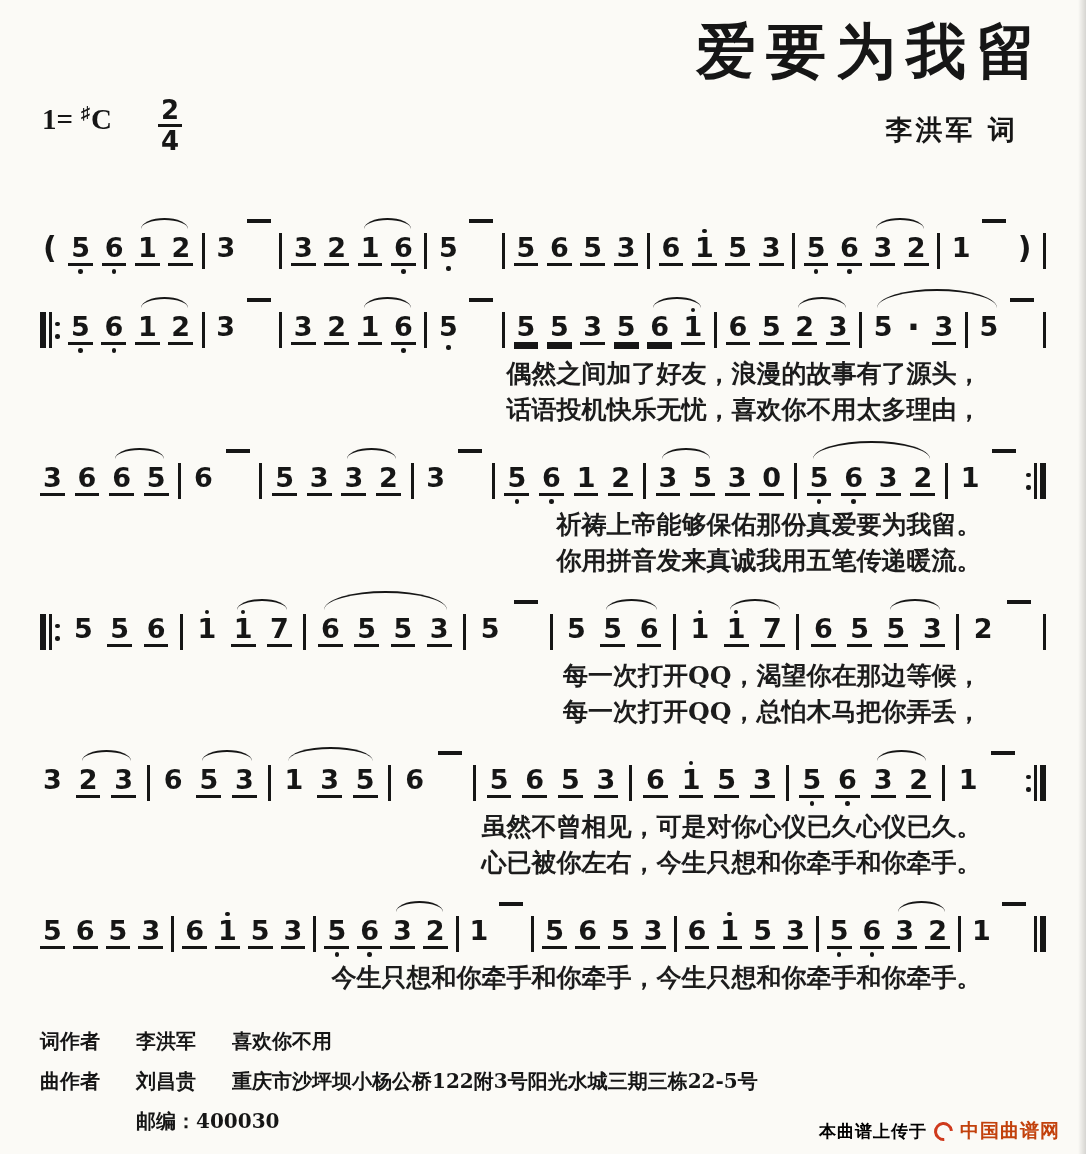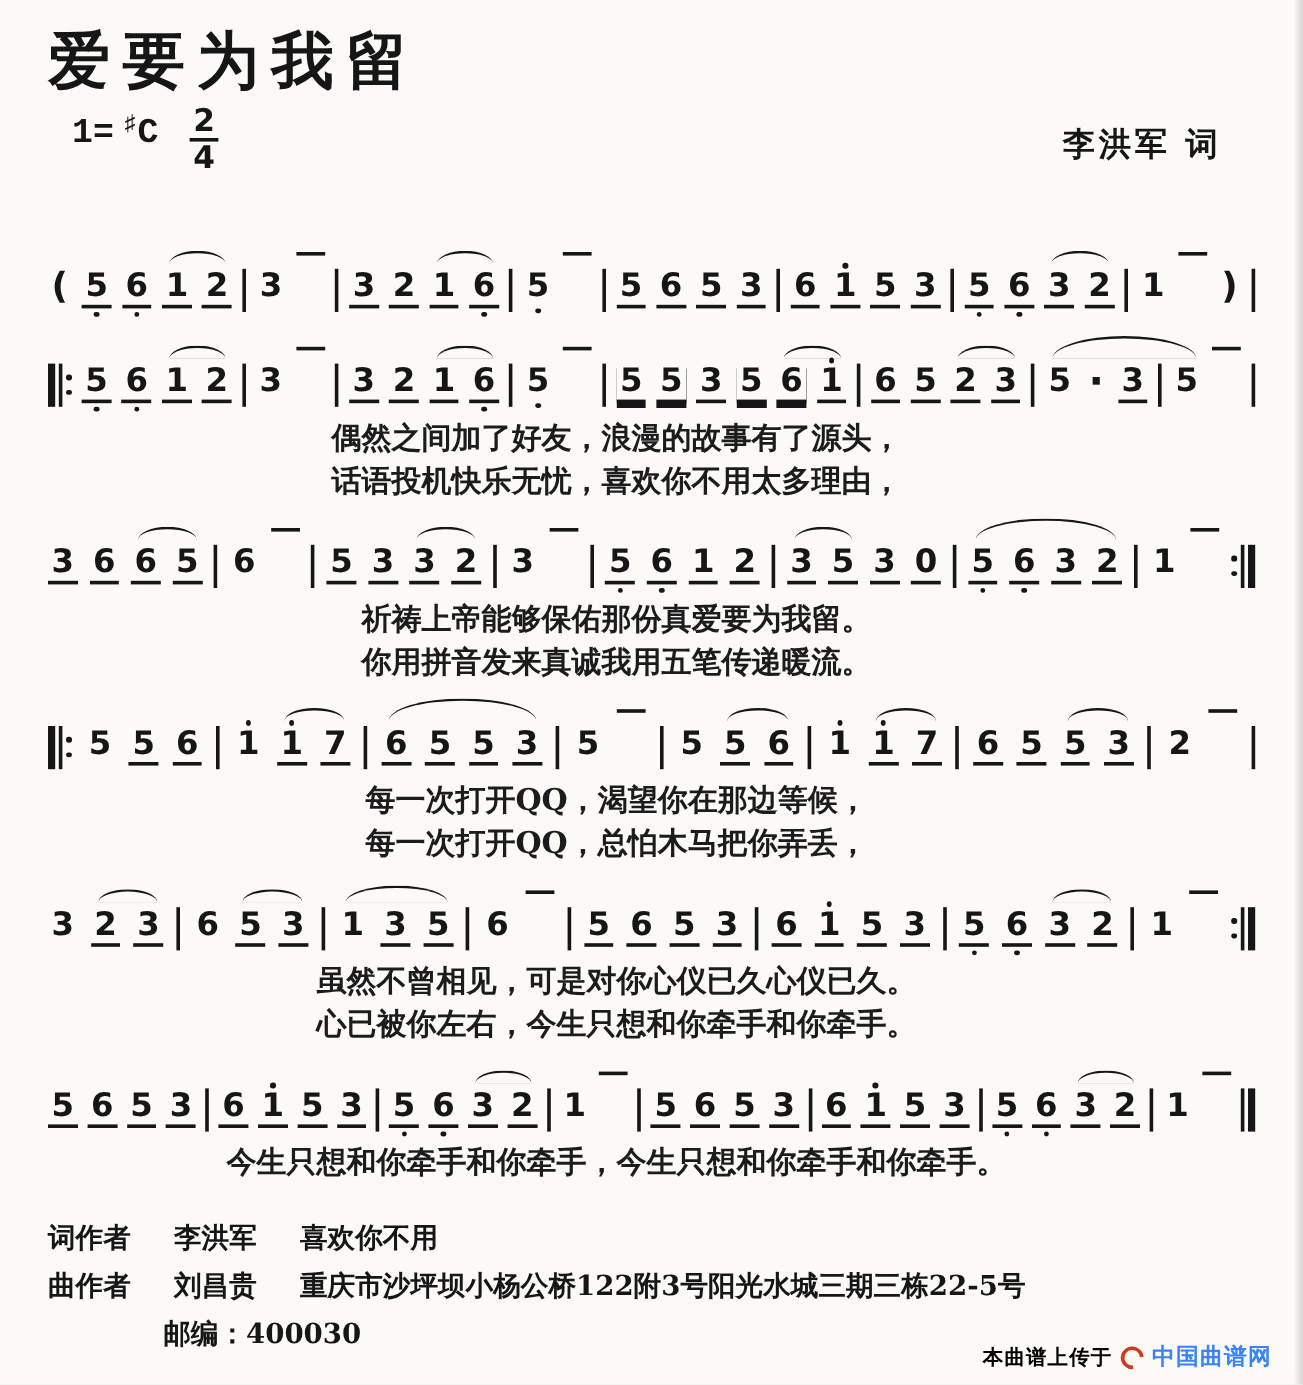--- a/index.html
+++ b/index.html
@@ -6,25 +6,25 @@
   .page{
     position:relative;width:1086px;height:1154px;overflow:hidden;
     background:#fbfaf6;color:#161616;box-sizing:border-box;
     padding:10px 40px 0 40px;
     font-family:"DejaVu Serif","Liberation Serif",serif;
   }
   .page::after{content:"";position:absolute;top:0;right:0;width:8px;height:100%;
     background:linear-gradient(to right,rgba(0,0,0,0),rgba(0,0,0,.15));pointer-events:none;}
 
   
-  .title{margin:12px 0 0;text-align:left;font-size:52px;font-weight:900;
-    letter-spacing:10px;line-height:1.15;font-family:Liberation Serif, serif;}
+  .title{margin:12px 0 0;text-align:right;font-size:60px;font-weight:900;
+    letter-spacing:10px;line-height:1.15;font-family:Liberation Mono, monospace;}
   .header-row{position:relative;height:86px;margin-bottom:26px;}
-  .keysig{position:absolute;left:20px;top:12px;font-size:29px;font-weight:700;
-    font-family:Liberation Mono, monospace;}
+  .keysig{position:absolute;left:2px;top:12px;font-size:29px;font-weight:700;
+    font-family:Liberation Serif, serif;}
   .keysig .sharp{display:inline-block;font-size:18px;transform:translateY(-10px);margin:0 1px 0 8px;}
   .timesig{position:absolute;left:118px;top:6px;display:inline-flex;flex-direction:column;
     align-items:center;font-family:"DejaVu Sans",sans-serif;font-weight:700;font-size:26px;line-height:26px;}
   .ts-num{border-bottom:3px solid #161616;padding:0 3px 1px;}
   .ts-den{padding-top:1px;}
   .credits{position:absolute;right:28px;top:16px;text-align:right;font-size:27px;
     font-weight:700;letter-spacing:3px;line-height:46px;}
 
   
   .score{position:relative;}
@@ -44,35 +44,35 @@
   .bar-thick{width:6px;height:36px;background:#161616;}
   .rep-dots{display:inline-flex;flex-direction:column;justify-content:center;gap:8px;height:36px;}
   .tok-dash{height:53px;display:flex;align-items:center;}
   .dash-glyph{display:block;width:24px;height:3.5px;background:#161616;margin-top:-4px;}
   .paren-glyph{font-size:30px;font-weight:700;}
   .augdot-glyph{font-size:34px;font-weight:700;}
   .slur{position:absolute;border-top:2.2px solid #161616;
     border-radius:50% 50% 0 0 / 100% 100% 0 0;}
 
   .lyrics-block{margin:2px 0 6px;}
-  .lyrics-row{display:flex;justify-content:center;width:93%;margin:2px 0 2px 6px;
+  .lyrics-row{display:flex;justify-content:flex-end;width:93%;margin:2px 0 2px 6px;
     font-size:25px;font-weight:600;line-height:34px;color:#1c1c1c;}
 
   
-  .footer{margin-top:26px;font-size:23px;font-weight:700;line-height:40px;}
+  .footer{margin-top:26px;font-size:20px;font-weight:700;line-height:40px;}
   .footer-row{display:flex;gap:36px;}
   .footer-row.indent{margin-left:96px;}
 
   
   .watermark{position:absolute;right:26px;bottom:10px;display:flex;align-items:center;
     gap:7px;font-size:17px;}
   .wm-prefix{color:#000000;letter-spacing:1px;font-weight:bold;}
   .wm-logo{display:inline-block;width:13px;height:13px;border:3.5px solid #cf3a1d;
     border-right-color:transparent;border-radius:50%;transform:rotate(40deg);}
-  .wm-site{font-weight:900;font-size:19px;color:#3b82f6;letter-spacing:1px;}
+  .wm-site{font-weight:900;font-size:19px;color:#c2410c;letter-spacing:1px;}
 </style>
 </head>
 <body>
 
 <div class="page">
   <h1 class="title">爱要为我留</h1>
 
   <div class="header-row">
     <div class="keysig"><span>1=</span><span class="sharp">♯</span><span>C</span></div>
     <div class="timesig">

